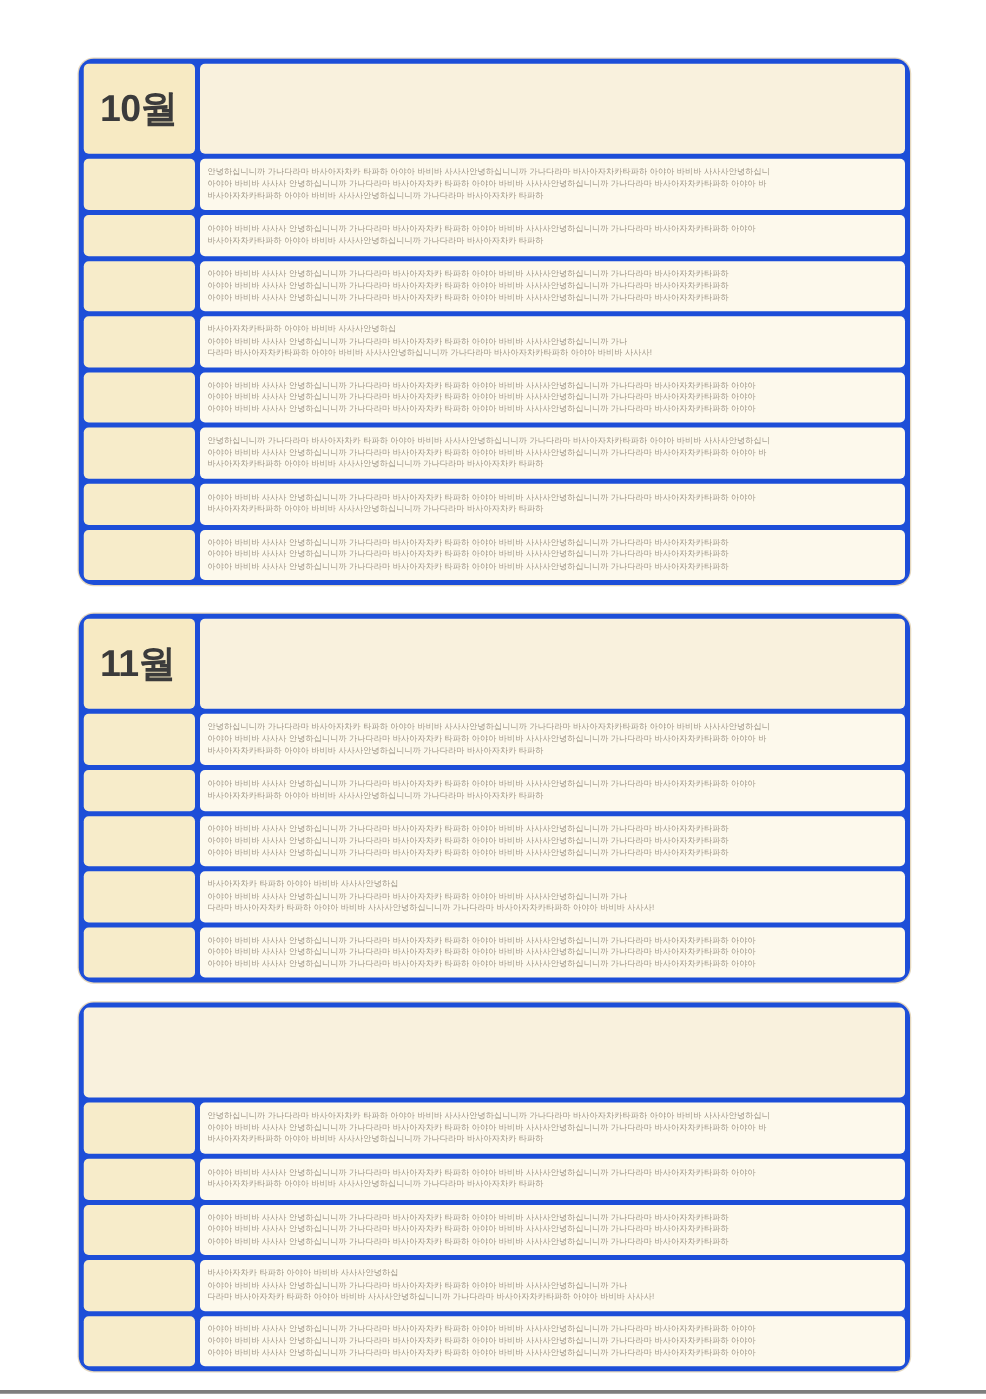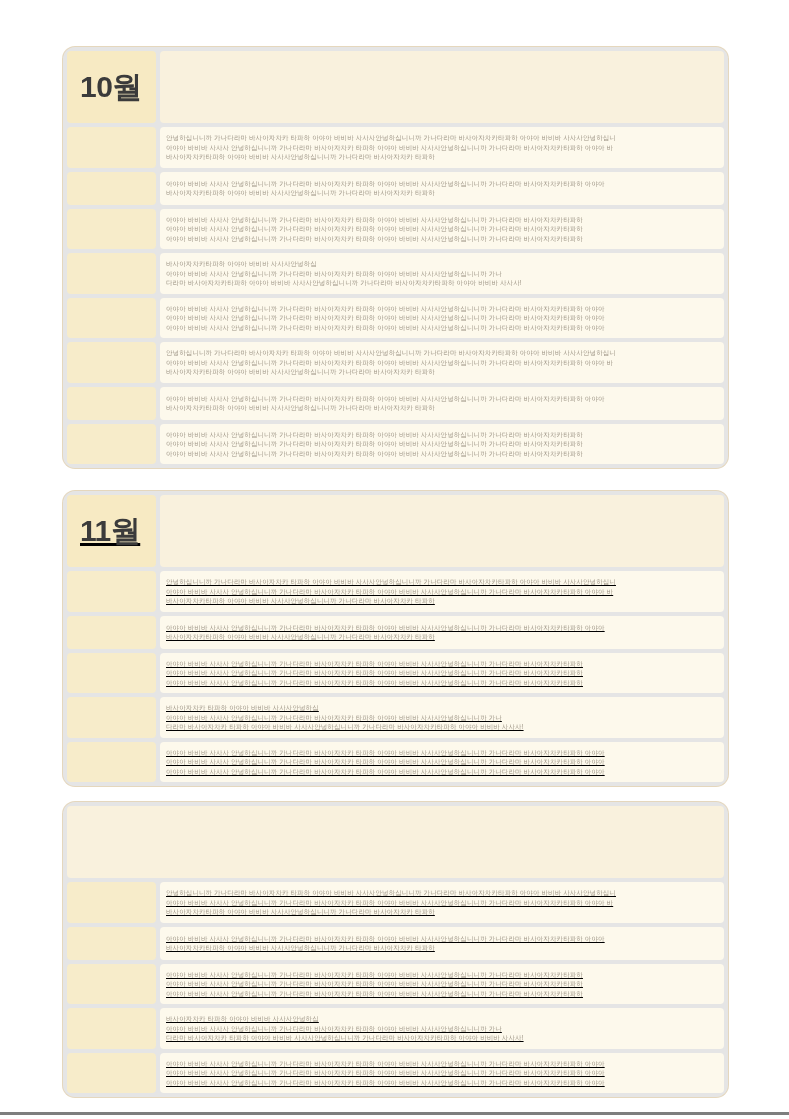--- a/index.html
+++ b/index.html
@@ -7,28 +7,28 @@
     width:789px; height:1119px;
     background:#ffffff;
     font-family:"Liberation Sans","DejaVu Sans",sans-serif;
     position:relative; overflow:hidden;
   }
   .page { position:absolute; inset:0; }
   .content-col {
     position:absolute; left:63px; top:47px; width:665px;
   }
   .month-table {
-    background:#e5e5e5;
+    background:#1d4ed8;
     border-radius:12px;
     padding:4px;
     display:flex; flex-direction:column; gap:4px;
     box-shadow:0 0 0 1px rgba(197,166,108,0.45);
     box-sizing:border-box;
   }
-  .month-table + .month-table { margin-top:23px;text-decoration:underline; }
+  .month-table + .month-table { margin-top:23px; }
   .month-table.last-gap { margin-top:16px; }
   .row { display:flex; gap:4px; }
   .cell { box-sizing:border-box; }
   .cell.left {
     width:89px; flex:0 0 89px;
     background:#f7ecca;
     border-radius:4px;
   }
   .cell.right {
     flex:1 1 auto;

